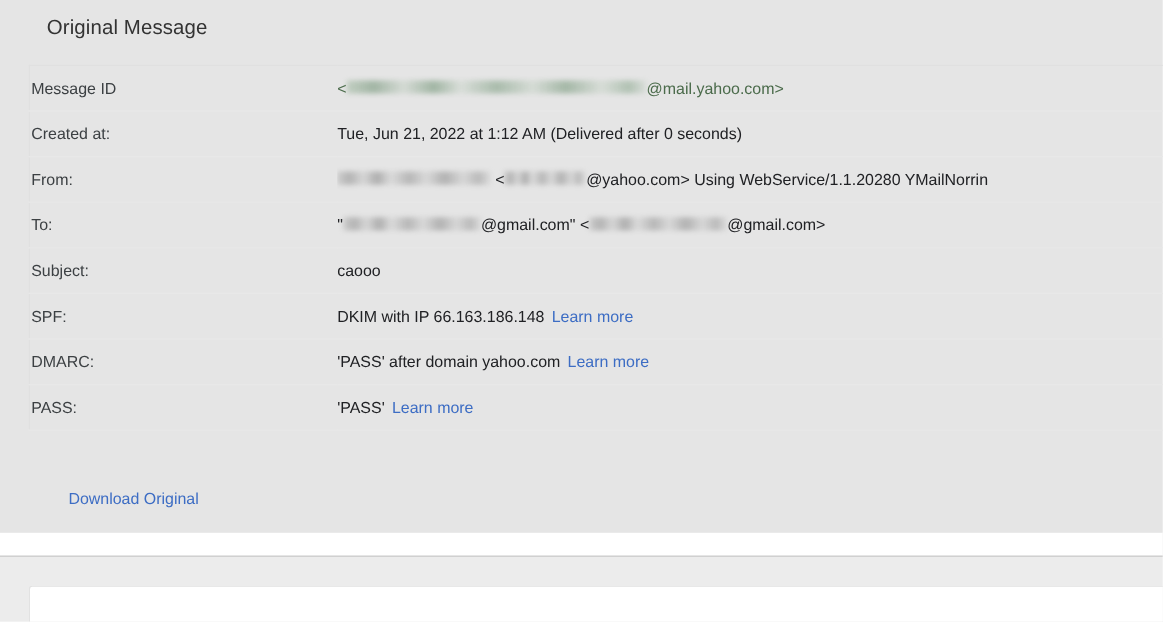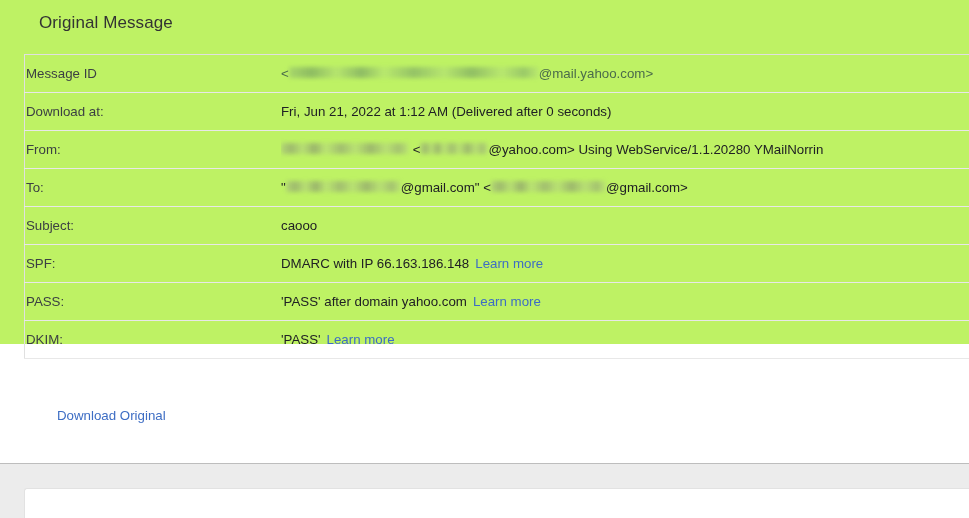--- a/index.html
+++ b/index.html
@@ -15,22 +15,22 @@
     color: #202124;
     overflow: hidden;
     position: relative;
   }
 
   .original-message-view {
     position: absolute;
     left: 0;
     top: 0;
     width: 969px;
-    height: 344px;
-    background: #bef264;
+    height: 444px;
+    background: #e5e5e5;
     box-sizing: border-box;
   }
 
   .page-title {
     position: absolute;
     left: 39px;
     top: 13px;
     font-size: 17px;
     font-weight: 400;
     color: #333333;
@@ -182,23 +182,23 @@
     <tbody>
 
       <tr>
         <td class="label-cell">Message ID</td>
         <td class="value-cell">
           <span class="value-inner msgid-text"><span>&lt;</span><span class="redacted green" style="width:250px"></span><span>@mail.yahoo.com&gt;</span></span>
         </td>
       </tr>
 
       <tr>
-        <td class="label-cell">Download at:</td>
-        <td class="value-cell">
-          <span class="value-inner">Fri, Jun 21, 2022 at 1:12 AM (Delivered after 0 seconds)</span>
+        <td class="label-cell">Created at:</td>
+        <td class="value-cell">
+          <span class="value-inner">Tue, Jun 21, 2022 at 1:12 AM (Delivered after 0 seconds)</span>
         </td>
       </tr>
 
       <tr>
         <td class="label-cell">From:</td>
         <td class="value-cell">
           <span class="value-inner"><span class="redacted" style="width:128px"></span><span> &lt;</span><span class="redacted" style="width:68px"></span><span>@yahoo.com&gt; Using WebService/1.1.20280 YMailNorrin</span></span>
         </td>
       </tr>
 
@@ -212,33 +212,33 @@
       <tr>
         <td class="label-cell">Subject:</td>
         <td class="value-cell">
           <span class="value-inner">caooo</span>
         </td>
       </tr>
 
       <tr>
         <td class="label-cell">SPF:</td>
         <td class="value-cell">
-          <span class="value-inner">DMARC with IP 66.163.186.148</span><a class="learn-more" href="#">Learn more</a>
+          <span class="value-inner">DKIM with IP 66.163.186.148</span><a class="learn-more" href="#">Learn more</a>
+        </td>
+      </tr>
+
+      <tr>
+        <td class="label-cell">DMARC:</td>
+        <td class="value-cell">
+          <span class="value-inner">'PASS' after domain yahoo.com</span><a class="learn-more" href="#">Learn more</a>
         </td>
       </tr>
 
       <tr>
         <td class="label-cell">PASS:</td>
-        <td class="value-cell">
-          <span class="value-inner">'PASS' after domain yahoo.com</span><a class="learn-more" href="#">Learn more</a>
-        </td>
-      </tr>
-
-      <tr>
-        <td class="label-cell">DKIM:</td>
         <td class="value-cell">
           <span class="value-inner">'PASS'</span><a class="learn-more" href="#">Learn more</a>
         </td>
       </tr>
 
     </tbody>
   </table>
 
   <a class="download-original" href="#">Download Original</a>
 

